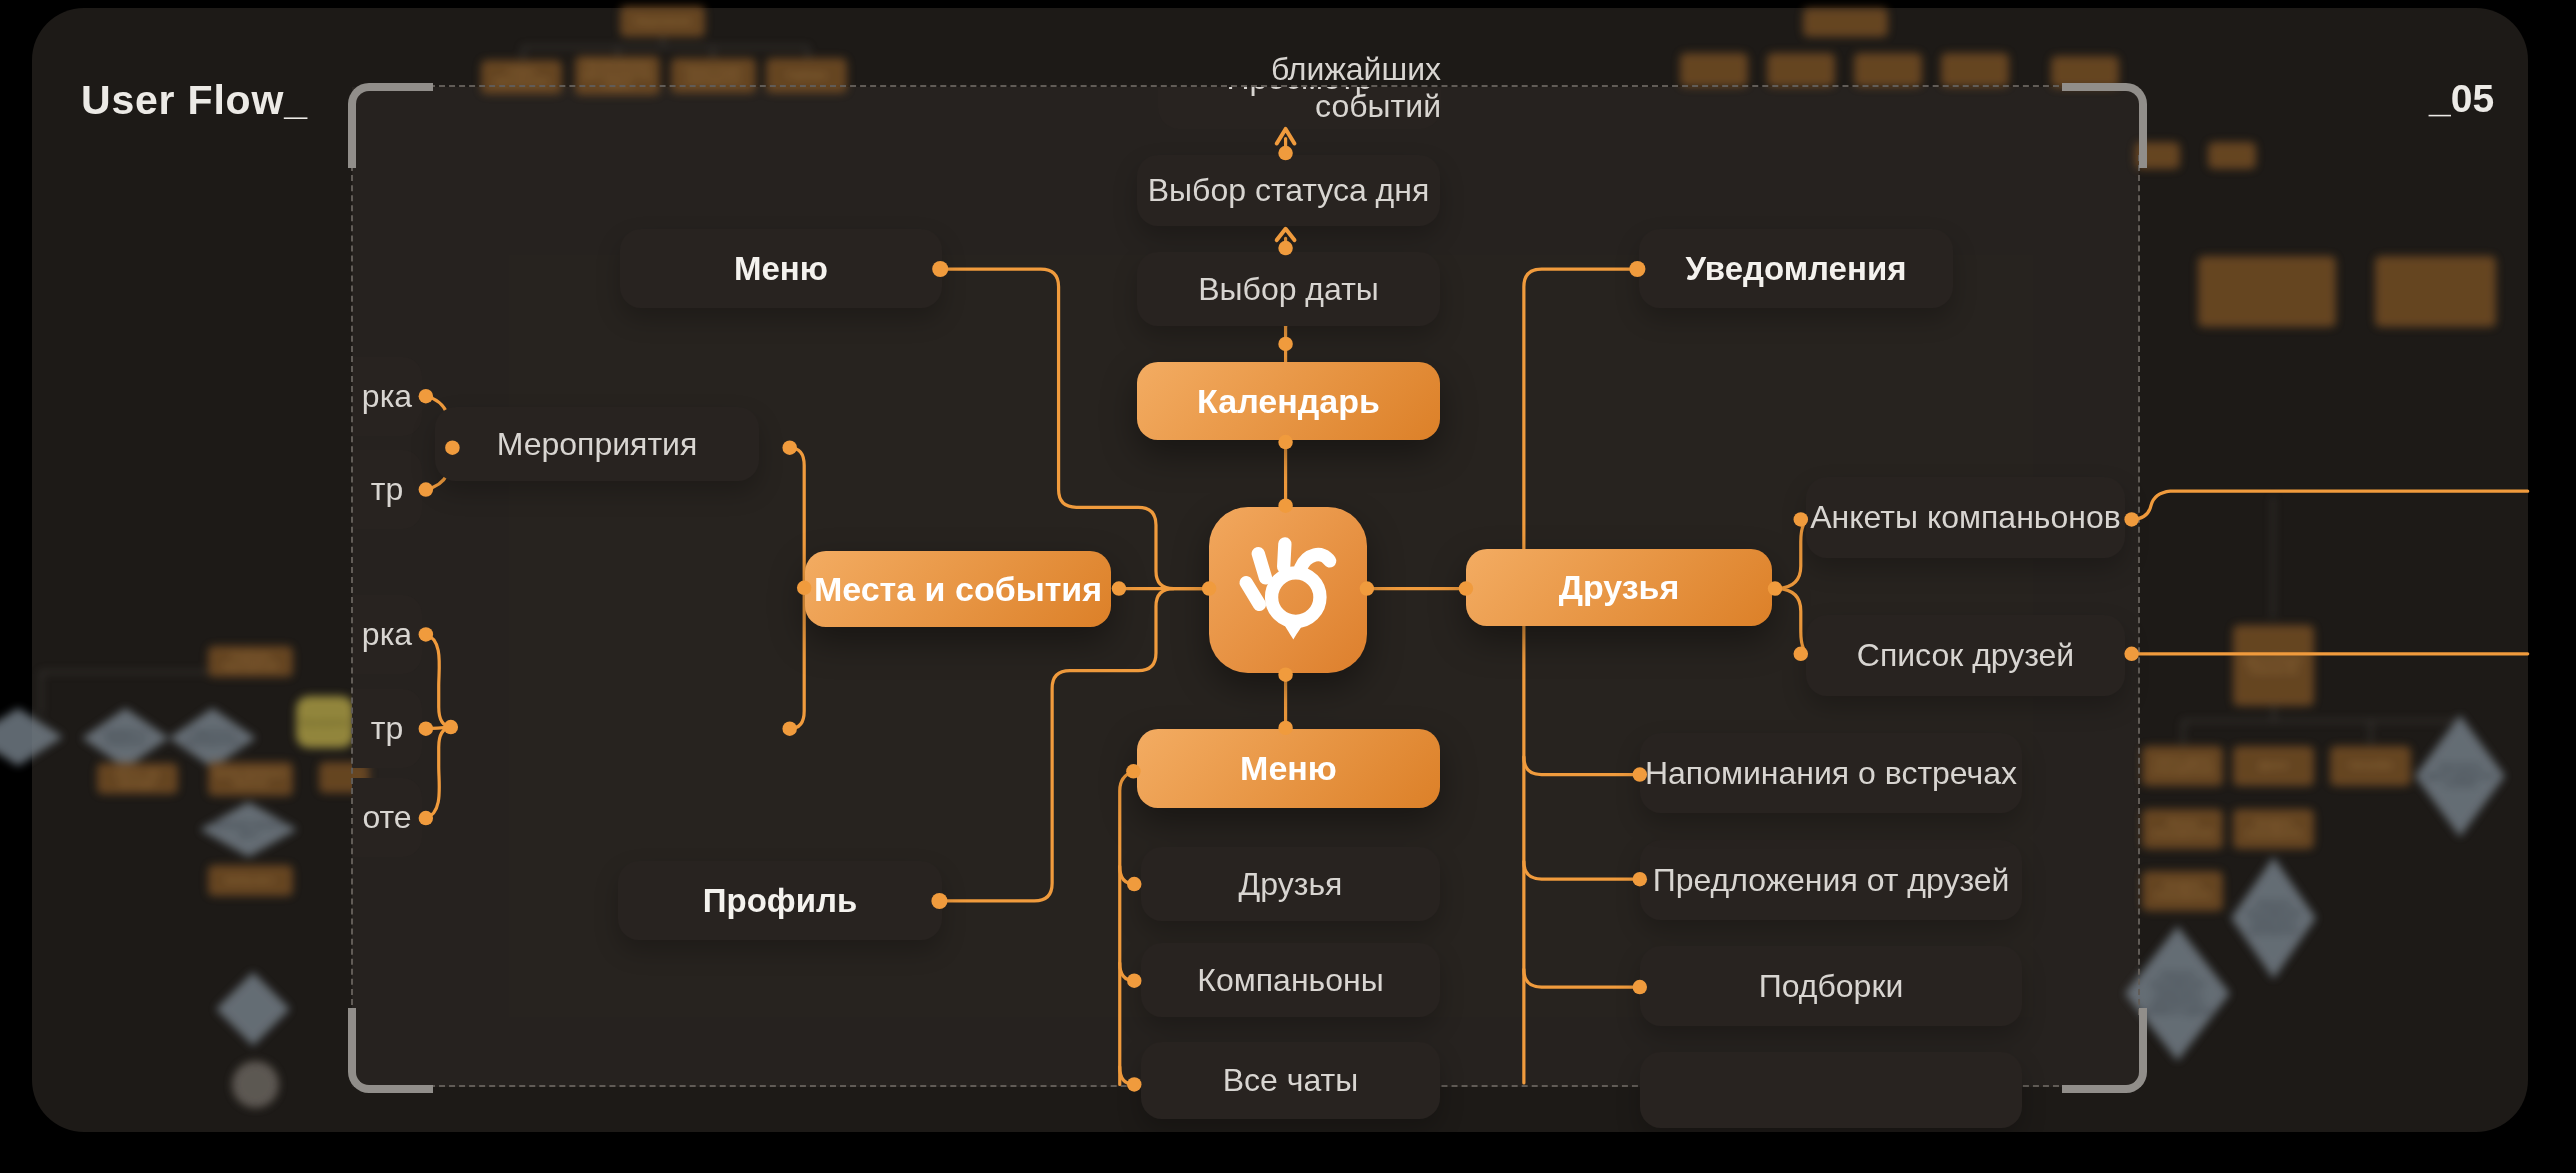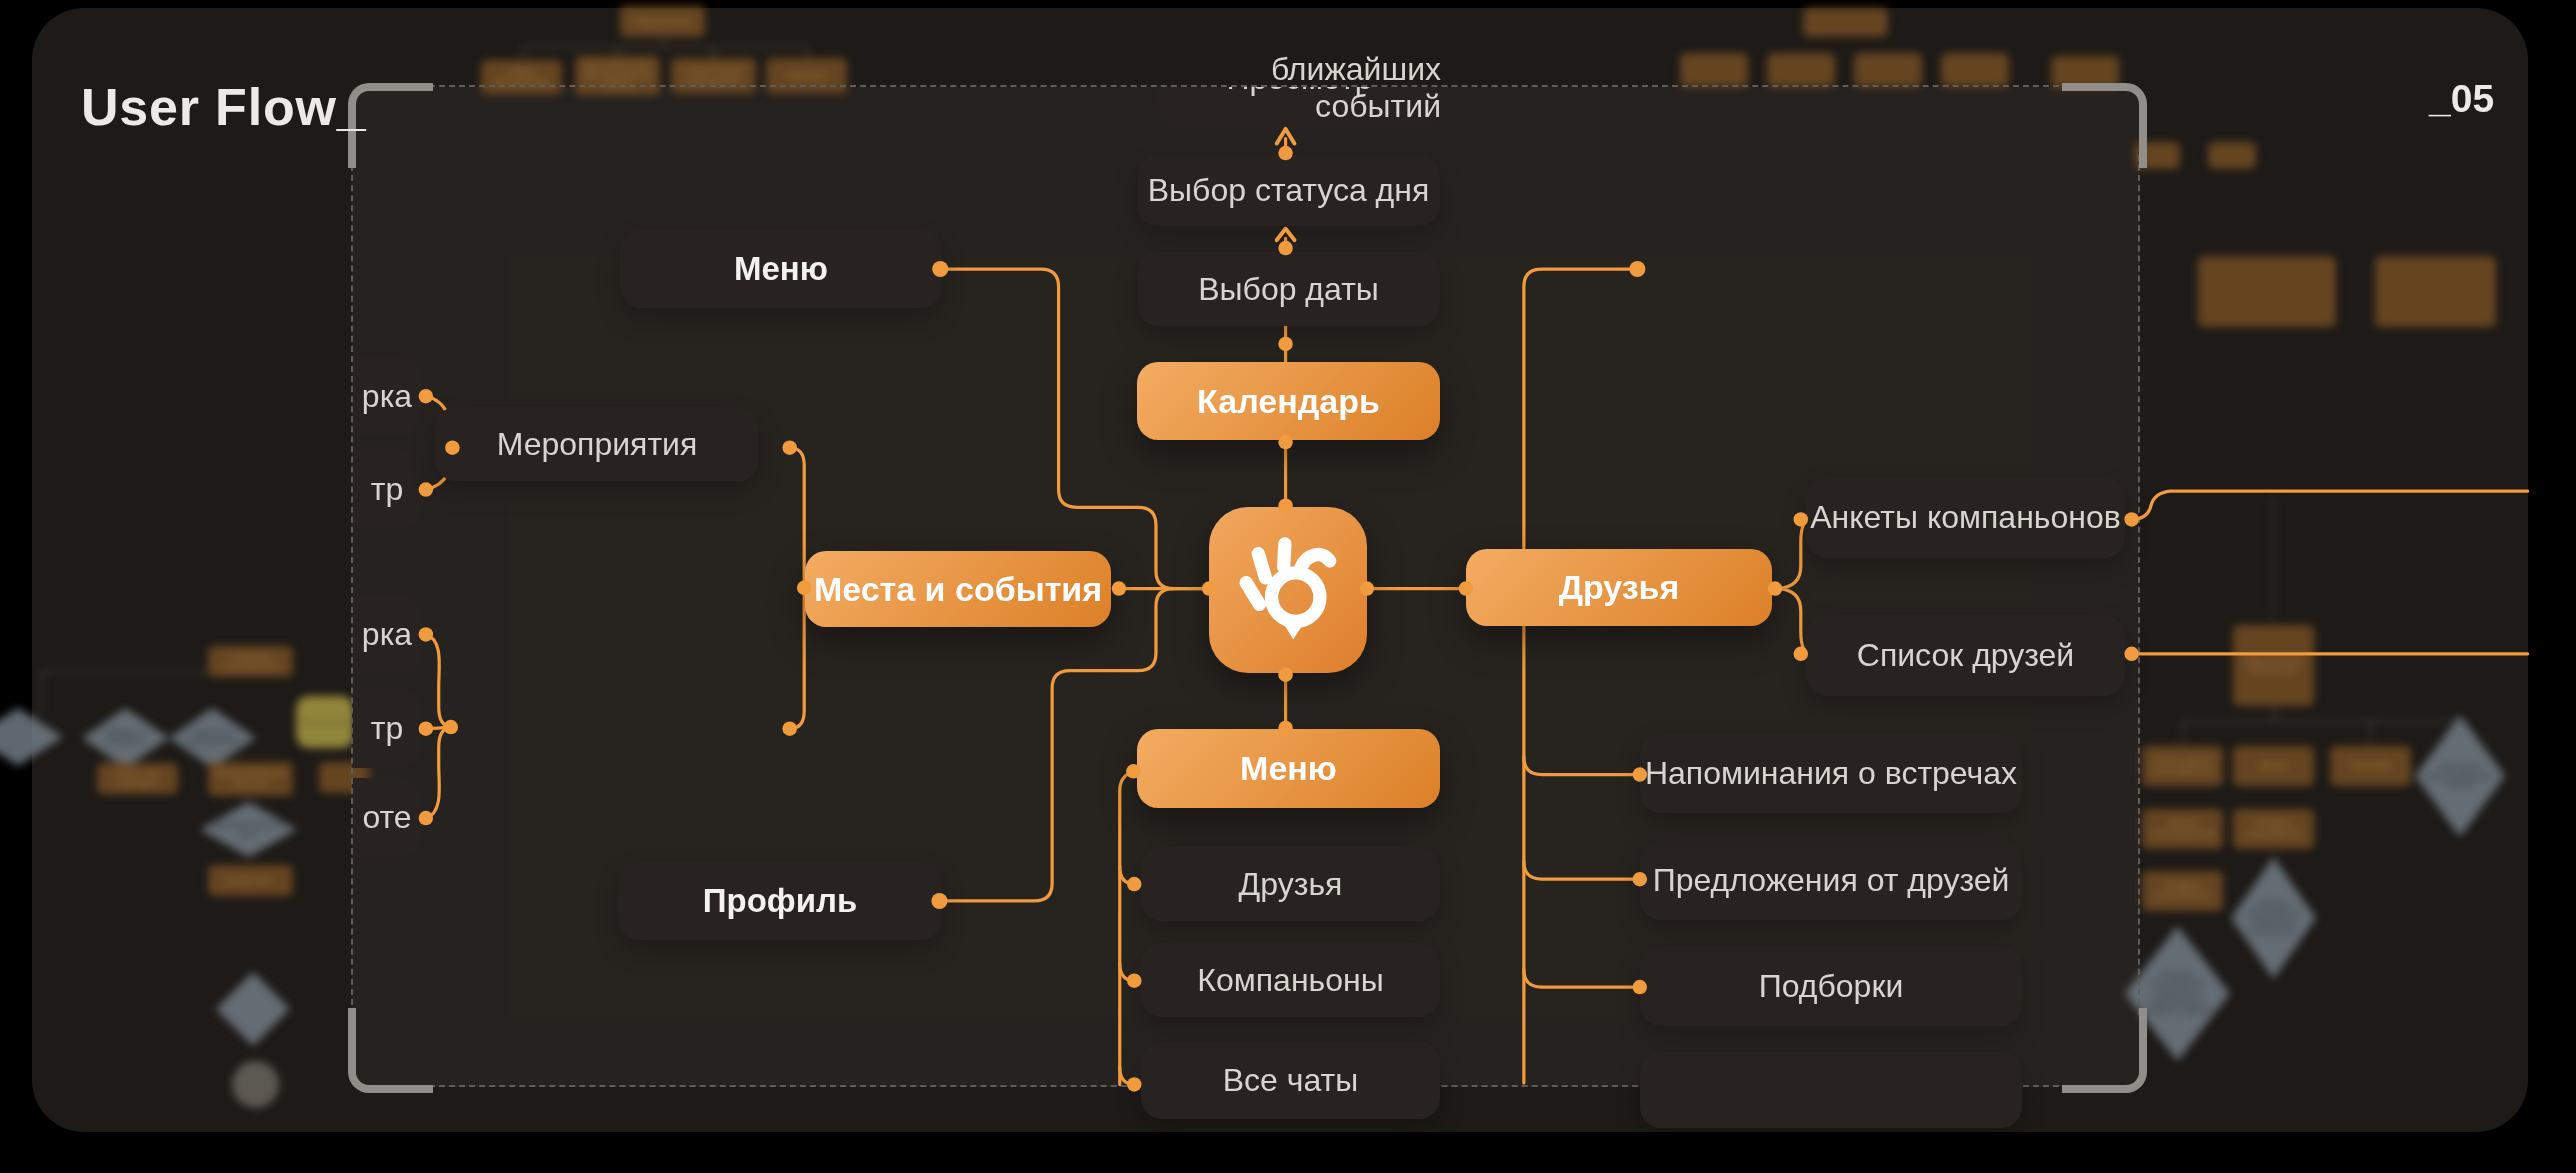--- a/index.html
+++ b/index.html
@@ -43,21 +43,21 @@
   #nodeA{border-radius:0 0 21px 21px;}
   #nodeA .cl1{position:absolute;top:0;left:0;right:0;height:12px;overflow:hidden;text-align:center;}
   #nodeA .cl1 span{display:block;margin-top:-26.6px;font-size:32px;}
   #nodeA .cl2{position:absolute;bottom:4px;left:0;right:0;text-align:right;}
   
   #appicon{position:absolute;left:1209px;top:507px;width:158px;height:166px;border-radius:39px;
         background:linear-gradient(135deg,#f2a85e,#dd7f2c);z-index:5;display:flex;align-items:center;
         justify-content:center;box-shadow:0 14.5px 35px rgba(0,0,0,.38);}
   svg.overlay{position:absolute;left:0;top:0;z-index:4;}
   svg.overlay2{position:absolute;left:0;top:0;z-index:6;}
-  #title{position:absolute;left:81px;top:77px;font-size:52px;font-weight:bold;color:#eceae6;
+  #title{position:absolute;left:81px;top:77px;font-size:41px;font-weight:bold;color:#eceae6;
         letter-spacing:0.8px;z-index:7;}
   #pageno{position:absolute;left:2429px;top:77px;font-size:39px;font-weight:bold;color:#eceae6;z-index:7;}
 </style>
 </head>
 <body>
 
 <div id="stage">
   <div id="slide"></div>
   <div id="frameFill"></div>
 
@@ -201,20 +201,23 @@
       <path d="M529,788 C551,794 545,830 545,852 V878 C545,896 551,902 560,903"></path>
       <path d="M529,905 C545,905 552,904 560,903"></path>
       <path d="M529,1016 C551,1010 545,974 545,952 V928 C545,910 551,904 560,903"></path>
       <path d="M2648,645 Q2668,645 2672,628 Q2676,612 2696,610 H3140"></path>
       <path d="M2648,812 H3140"></path>
     </g>
   </svg>
 
   <div class="node bold" style="left:620px;top:229px;width:322px;height:79px">
       <span>Меню</span>
+    </div>
+  <div class="node bold" style="left:1639px;top:229px;width:314px;height:79px">
+      <span>Уведомления</span>
     </div>
   <div class="node orange" style="left:805px;top:551px;width:306px;height:76px">
       <span>Места и события</span>
     </div>
 
   <div class="node bold" style="left:618px;top:861px;width:324px;height:79px">
       <span>Профиль</span>
     </div>
   <div class="node orange" style="left:1466px;top:549px;width:306px;height:77px">
       <span>Друзья</span>

